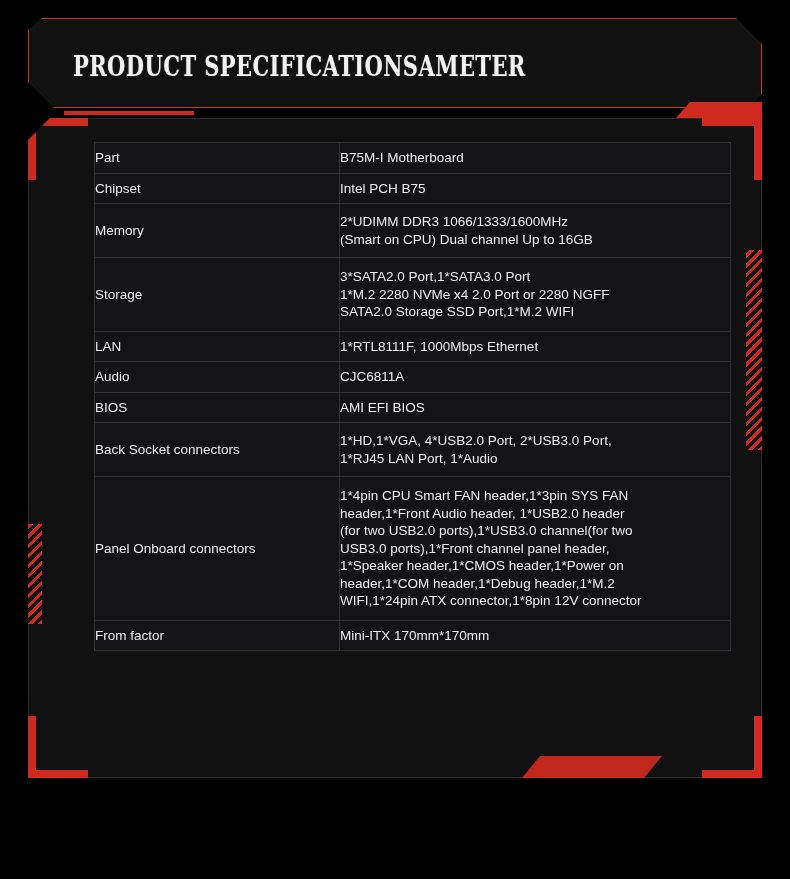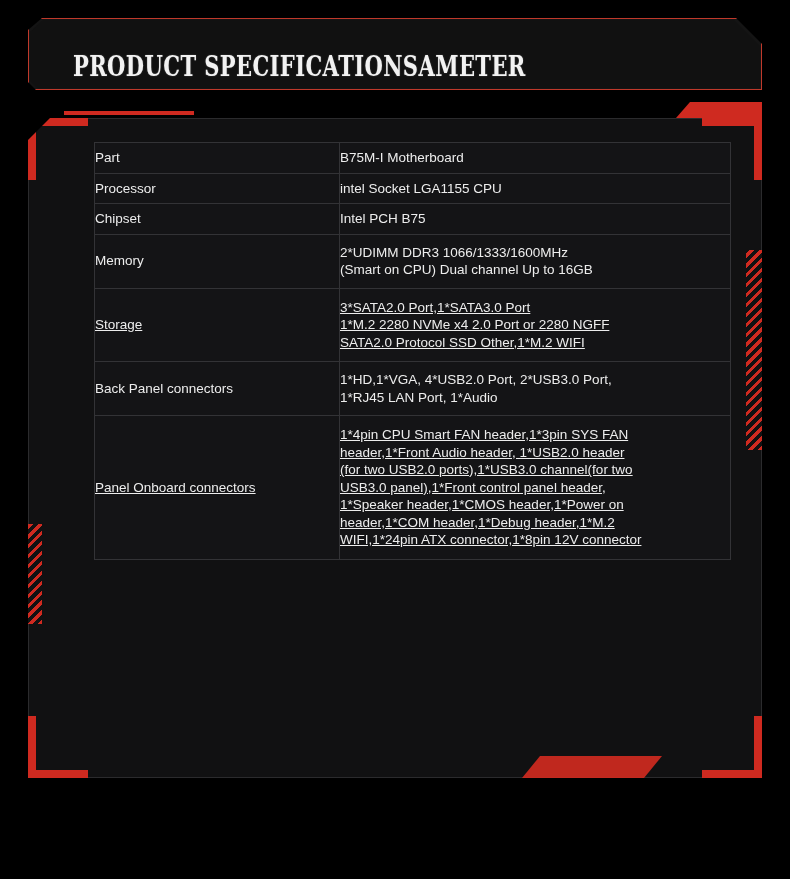--- a/index.html
+++ b/index.html
@@ -16,21 +16,21 @@
     color: #e8e8e8;
     overflow: hidden;
   }
 
   
   .header-wrap {
     position: absolute;
     left: 28px;
     top: 18px;
     width: 734px;
-    height: 72px;
+    height: 90px;
   }
   .header-frame {
     position: absolute;
     inset: 0;
     background: #141414;
     border: 1px solid #c0392b;
     clip-path: polygon(
       0px 12px, 14px 0px,
       708px 0px, 734px 26px,
       734px 76px, 720px 90px,
@@ -178,21 +178,21 @@
     color: #f0f0f0;
   }
   td.v {
     width: 391px;
     padding-left: 14px;
     color: #f0f0f0;
   }
   td.v .line { display: block; white-space: nowrap; }
 
   tr.tall td { padding-top: 9px; padding-bottom: 9px; }
-  tr.xtall td { padding-top: 10px; padding-bottom: 10px; text-decoration: underline; }
+  tr.xtall td { padding-top: 10px; padding-bottom: 10px; }
 </style>
 </head>
 <body>
 
 <div class="header-wrap">
   <div class="header-frame"></div>
   <div class="header-frame-inner"></div>
   <div class="header-title">PRODUCT SPECIFICATIONSAMETER</div>
   <div class="header-underline"></div>
   <div class="header-corner-ne"></div>
@@ -218,61 +218,79 @@
   <div class="table-wrap">
     <table class="spec">
       <tbody>
         <tr>
           <td class="k">Part</td>
           <td class="v">
             <span class="line">B75M-I Motherboard</span>
           </td>
         </tr>
         <tr>
-          <td class="k">Processor</td>
-          <td class="v">
-            <span class="line">intel Socket LGA1155 CPU</span>
-          </td>
-        </tr>
-        <tr>
           <td class="k">Chipset</td>
           <td class="v">
             <span class="line">Intel PCH B75</span>
           </td>
         </tr>
         <tr class="tall">
           <td class="k">Memory</td>
           <td class="v">
             <span class="line">2*UDIMM DDR3 1066/1333/1600MHz</span>
             <span class="line">(Smart on CPU) Dual channel Up to 16GB</span>
           </td>
         </tr>
         <tr class="xtall">
           <td class="k">Storage</td>
           <td class="v">
             <span class="line">3*SATA2.0 Port,1*SATA3.0 Port</span>
             <span class="line">1*M.2 2280 NVMe x4 2.0 Port or 2280 NGFF</span>
-            <span class="line">SATA2.0 Protocol SSD Other,1*M.2 WIFI</span>
+            <span class="line">SATA2.0 Storage SSD Port,1*M.2 WIFI</span>
+          </td>
+        </tr>
+        <tr>
+          <td class="k">LAN</td>
+          <td class="v">
+            <span class="line">1*RTL8111F, 1000Mbps Ethernet</span>
+          </td>
+        </tr>
+        <tr>
+          <td class="k">Audio</td>
+          <td class="v">
+            <span class="line">CJC6811A</span>
+          </td>
+        </tr>
+        <tr>
+          <td class="k">BIOS</td>
+          <td class="v">
+            <span class="line">AMI EFI BIOS</span>
           </td>
         </tr>
         <tr class="tall">
-          <td class="k">Back Panel connectors</td>
+          <td class="k">Back Socket connectors</td>
           <td class="v">
             <span class="line">1*HD,1*VGA, 4*USB2.0 Port, 2*USB3.0 Port,</span>
             <span class="line">1*RJ45 LAN Port, 1*Audio</span>
           </td>
         </tr>
         <tr class="xtall">
           <td class="k">Panel Onboard connectors</td>
           <td class="v">
             <span class="line">1*4pin CPU Smart FAN header,1*3pin SYS FAN</span>
             <span class="line">header,1*Front Audio header, 1*USB2.0 header</span>
             <span class="line">(for two USB2.0 ports),1*USB3.0 channel(for two</span>
-            <span class="line">USB3.0 panel),1*Front control panel header,</span>
+            <span class="line">USB3.0 ports),1*Front channel panel header,</span>
             <span class="line">1*Speaker header,1*CMOS header,1*Power on</span>
             <span class="line">header,1*COM header,1*Debug header,1*M.2</span>
             <span class="line">WIFI,1*24pin ATX connector,1*8pin 12V connector</span>
+          </td>
+        </tr>
+        <tr>
+          <td class="k">From factor</td>
+          <td class="v">
+            <span class="line">Mini-ITX 170mm*170mm</span>
           </td>
         </tr>
       </tbody>
     </table>
   </div>
 </div>
 
 </body></html>

